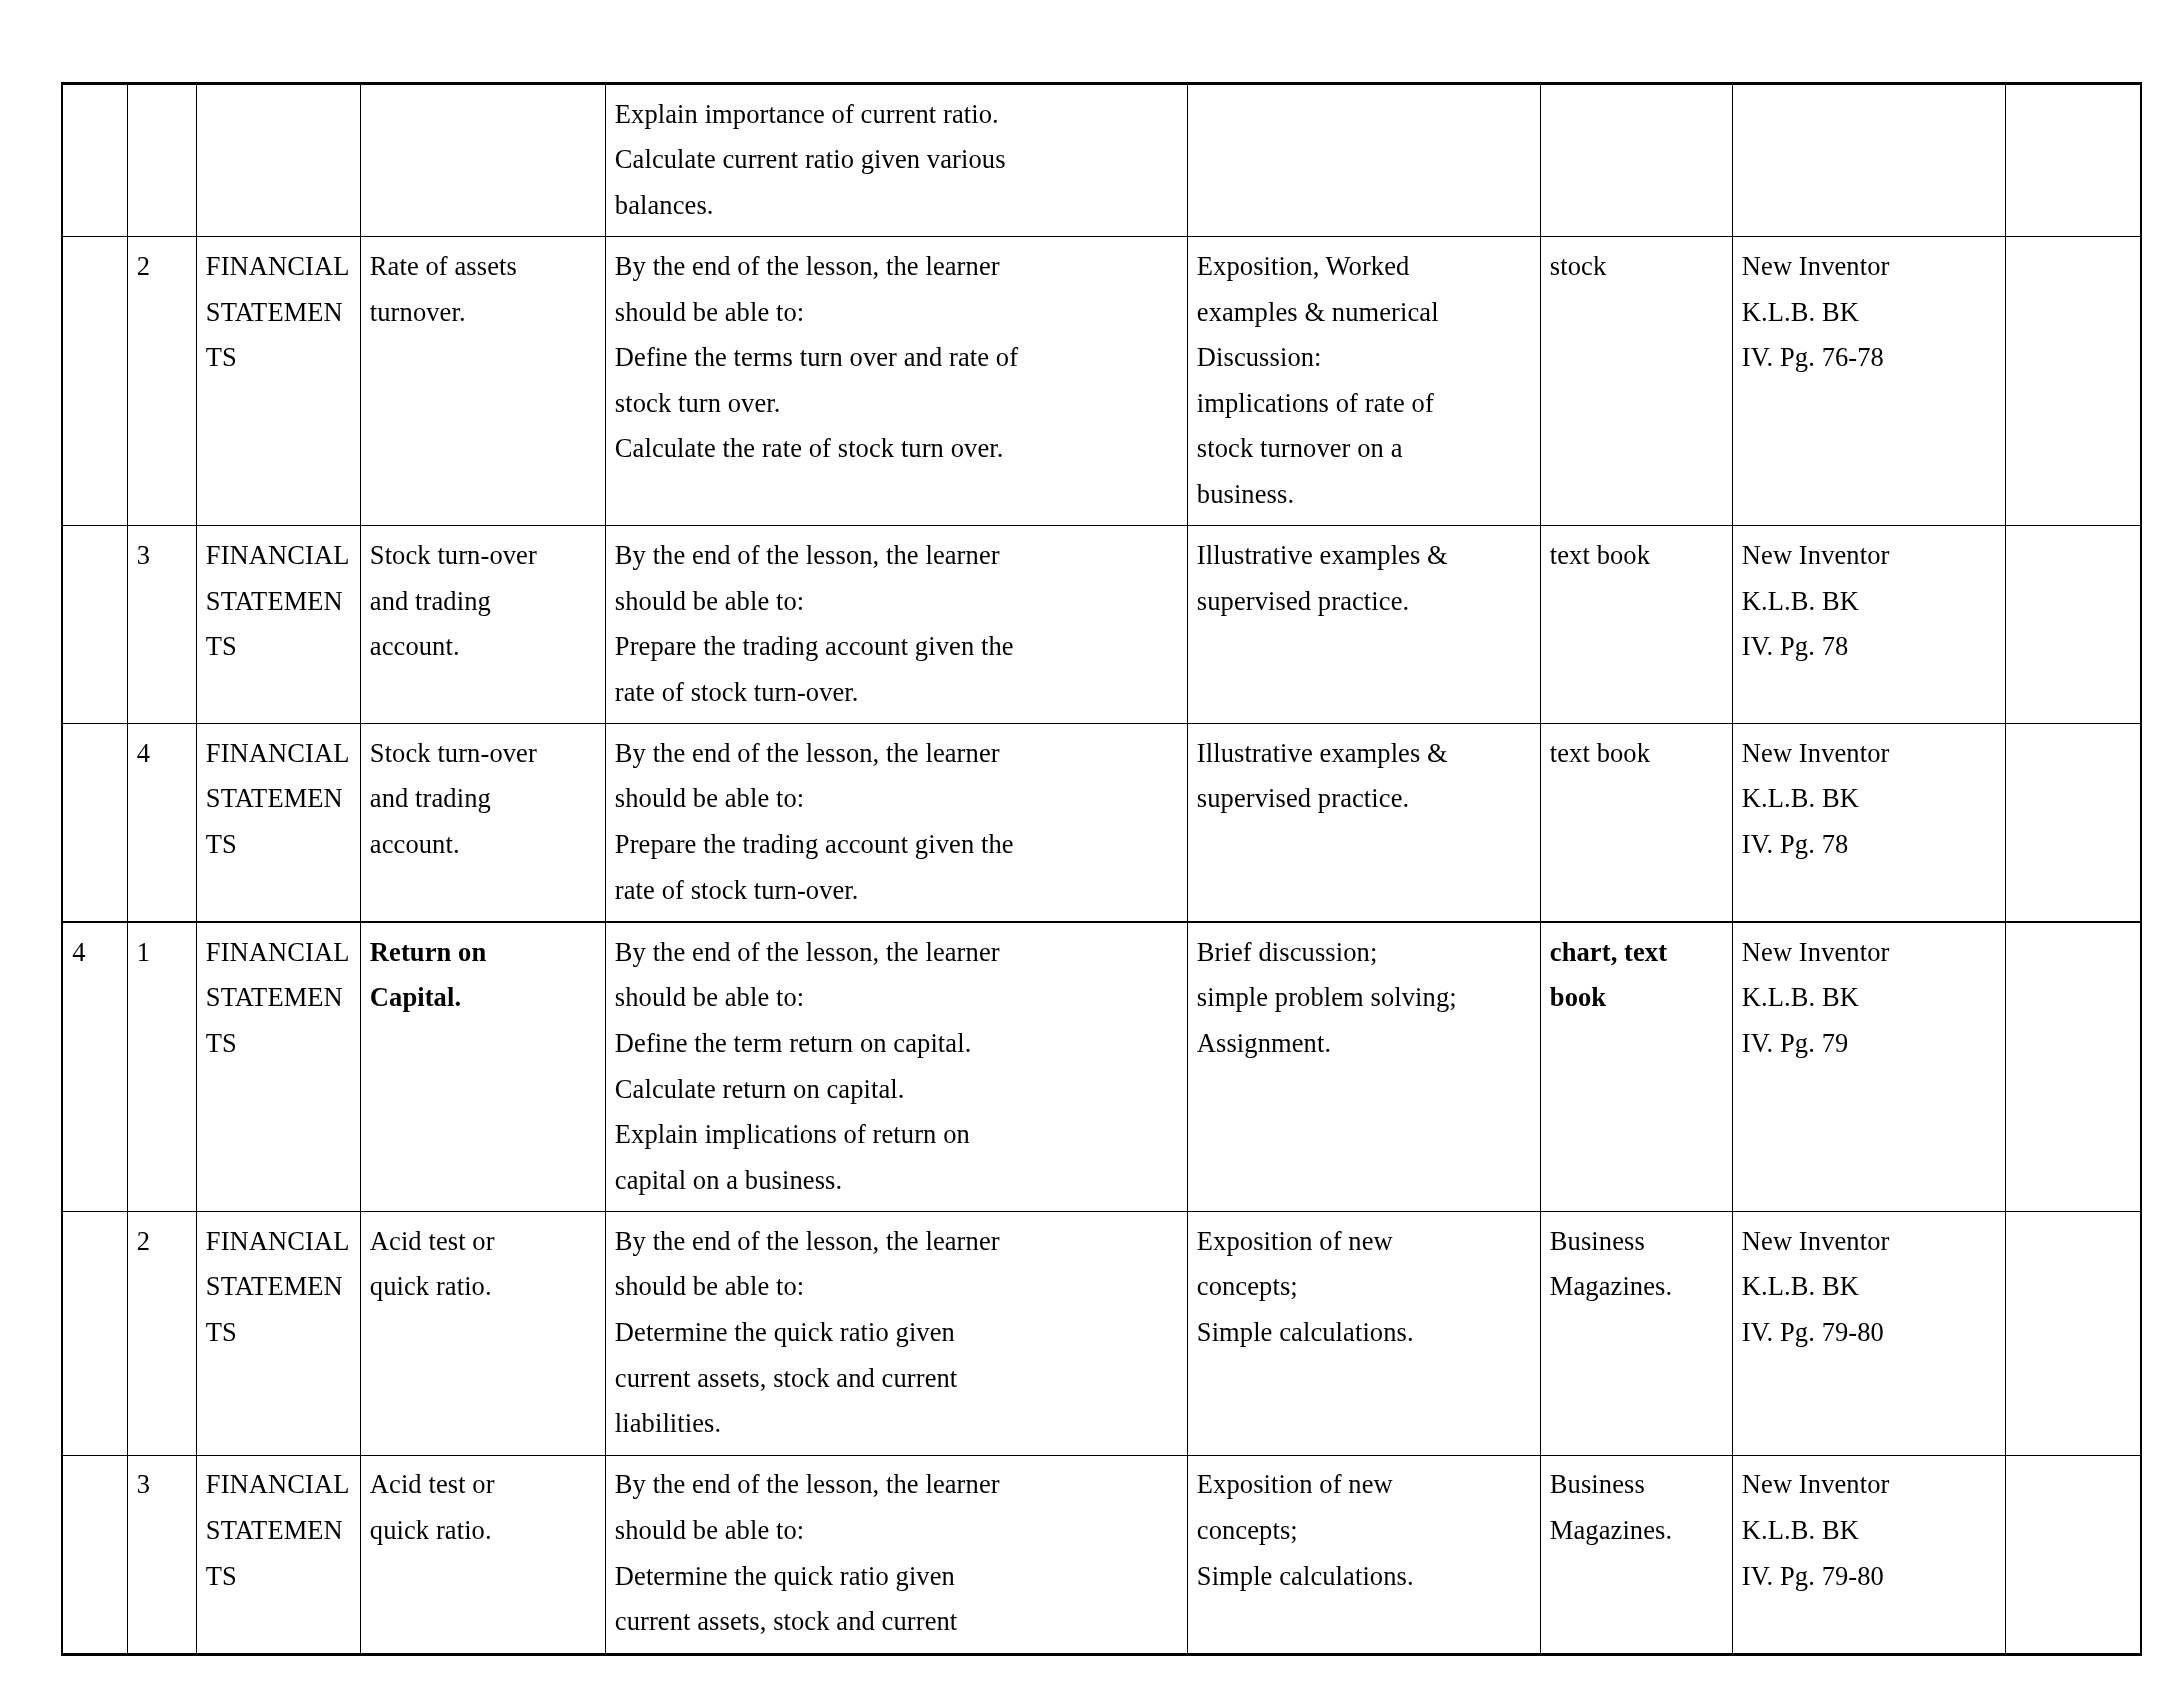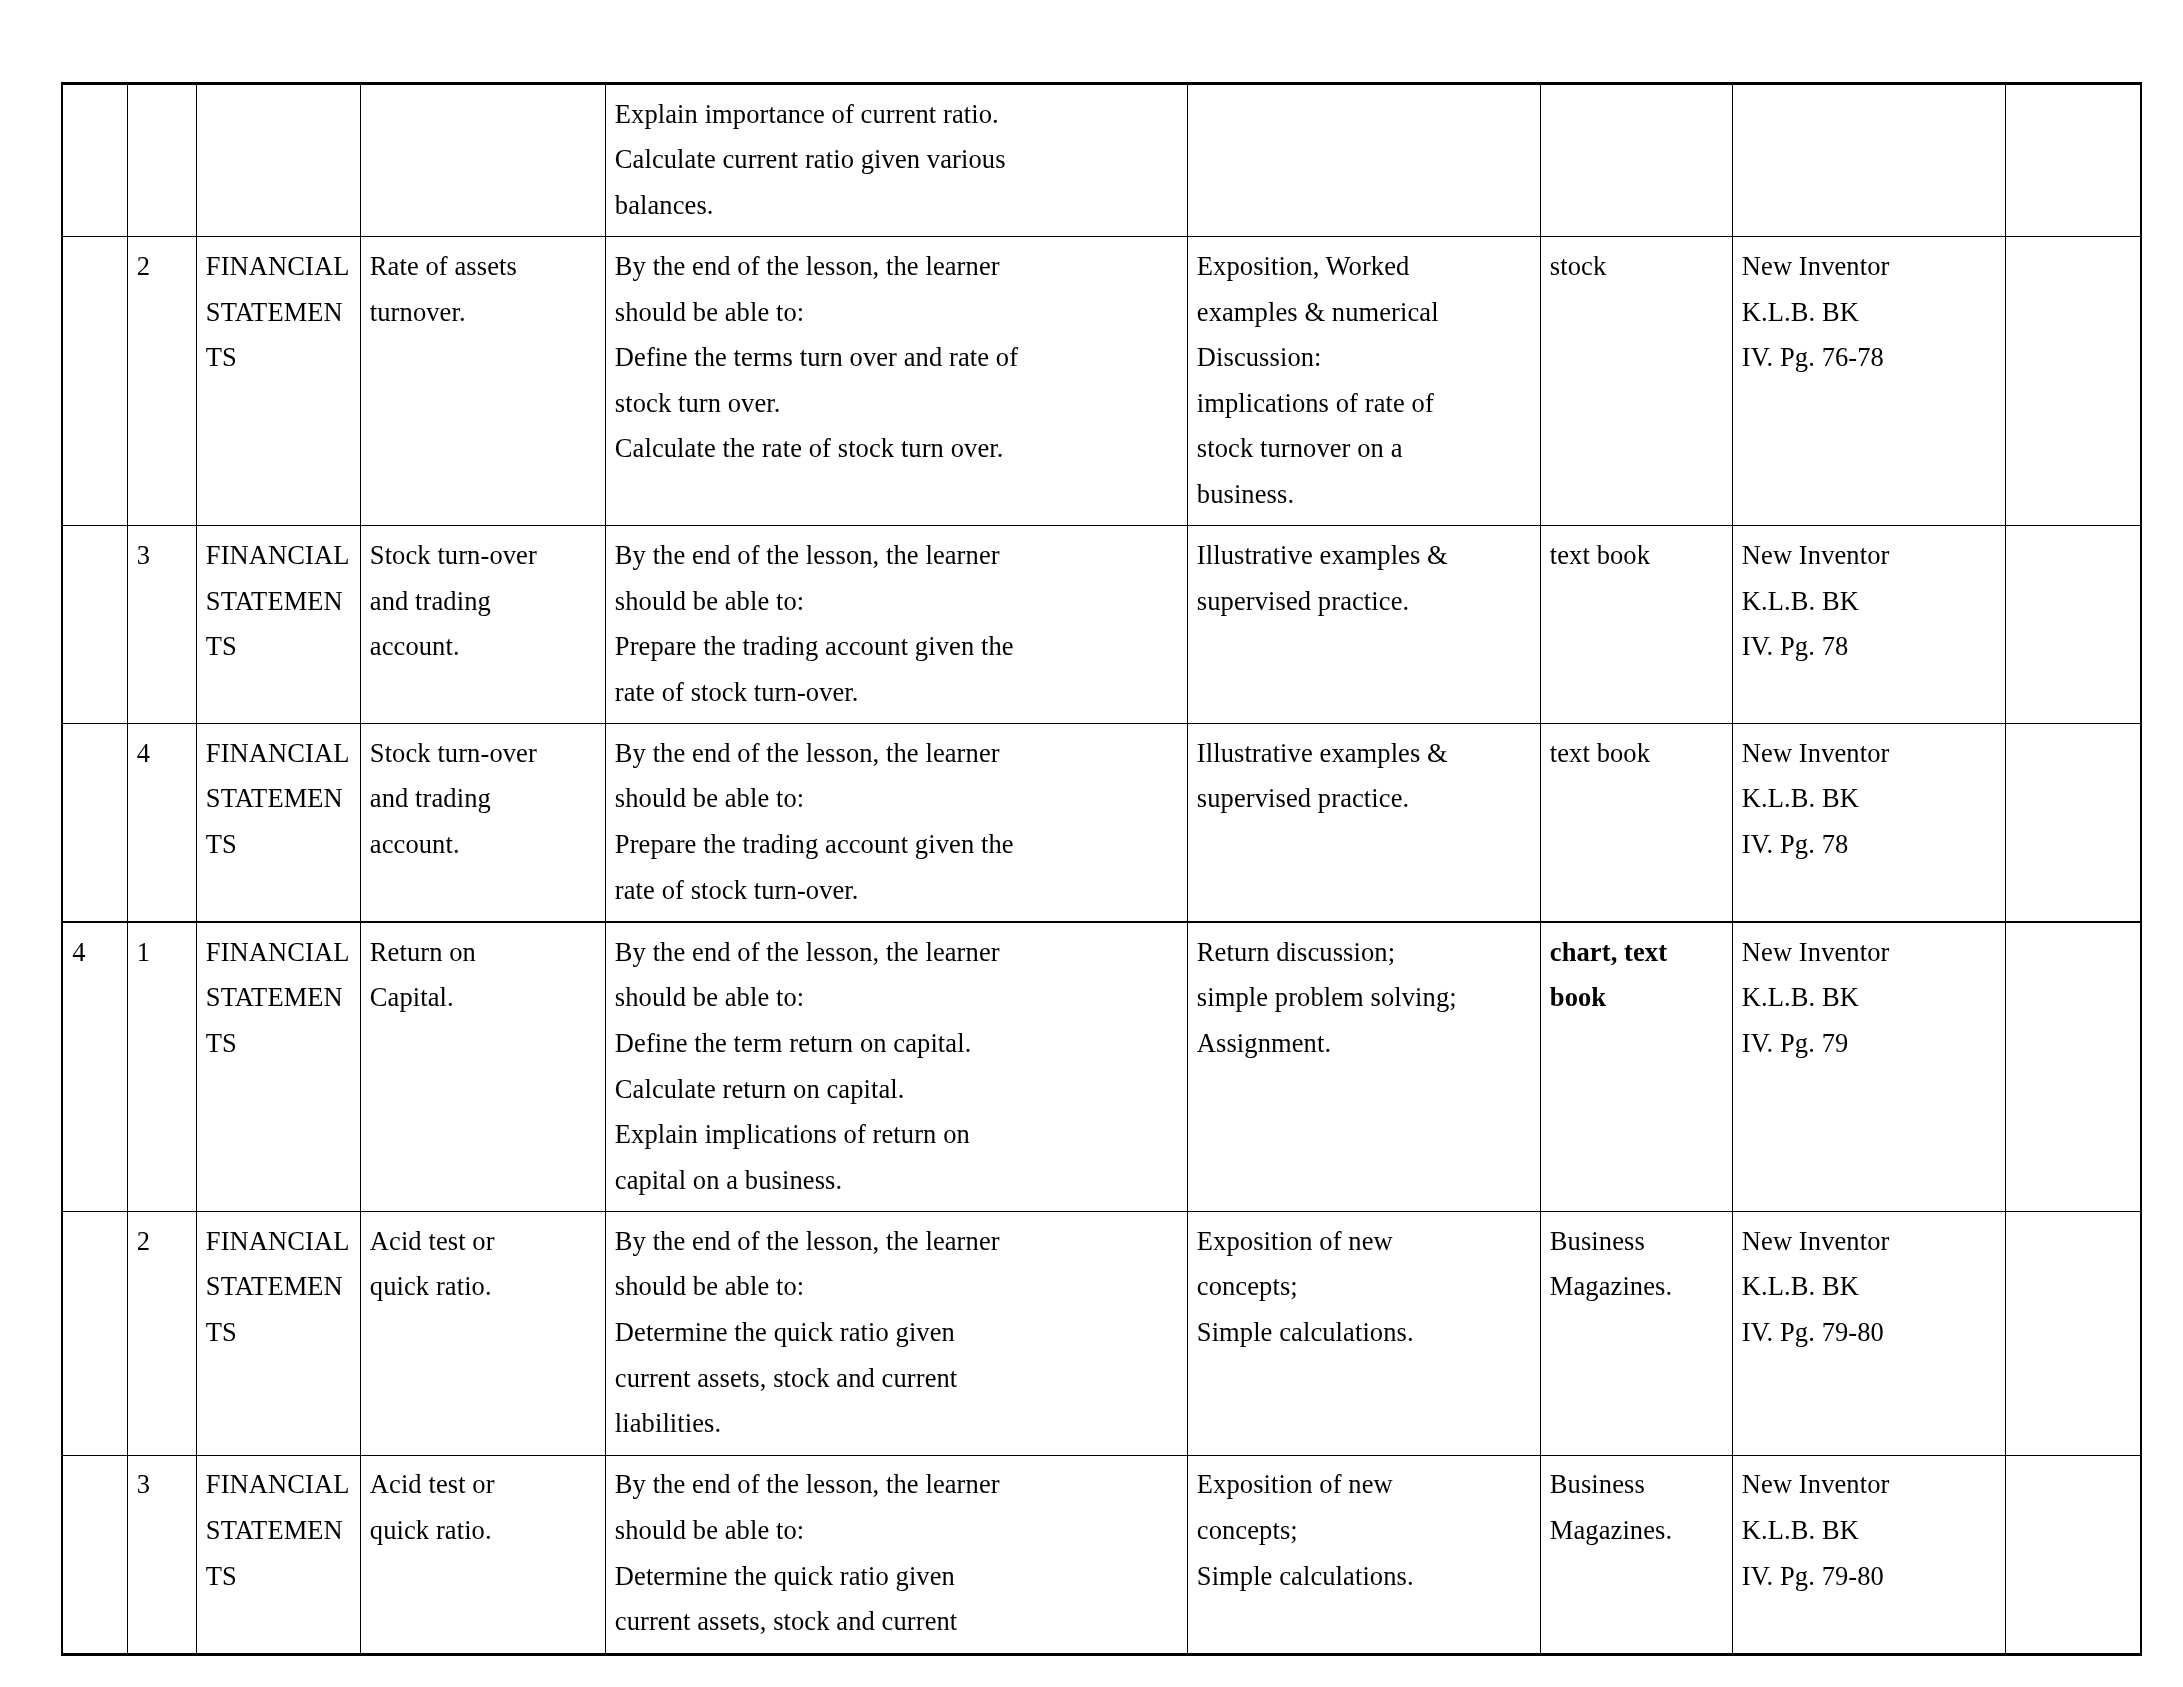--- a/index.html
+++ b/index.html
@@ -161,29 +161,29 @@
 IV. Pg. 78</td>
           <td style="white-space: pre-wrap;"></td>
         </tr>
 
         <tr>
           <td class="thick-top" style="white-space: pre-wrap;">4</td>
           <td class="thick-top" style="white-space: pre-wrap;">1</td>
           <td class="tight thick-top" style="white-space: pre-wrap;">FINANCIAL
 STATEMEN
 TS</td>
-          <td class="thick-top" style="white-space: pre-wrap;">Return on
+          <td class="thick-top" style="white-space: pre-wrap; font-weight: bold;">Return on
 Capital.</td>
           <td class="thick-top" style="white-space: pre-wrap;">By the end of the lesson, the learner
 should be able to:
 Define the term return on capital.
 Calculate return on capital.
 Explain implications of return on
 capital on a business.</td>
-          <td class="thick-top" style="white-space: pre-wrap;">Return discussion;
+          <td class="thick-top" style="white-space: pre-wrap;">Brief discussion;
 simple problem solving;
 Assignment.</td>
           <td class="thick-top" style="white-space: pre-wrap; font-weight: bold;">chart, text
 book</td>
           <td class="thick-top" style="white-space: pre-wrap;">New Inventor
 K.L.B. BK
 IV. Pg. 79</td>
           <td class="thick-top" style="white-space: pre-wrap;"></td>
         </tr>
 

